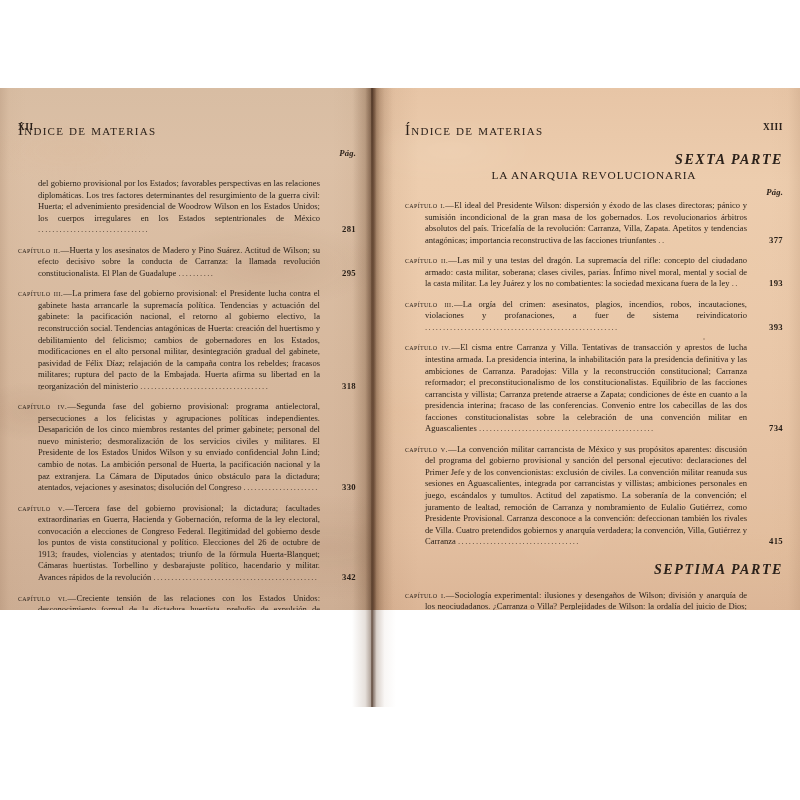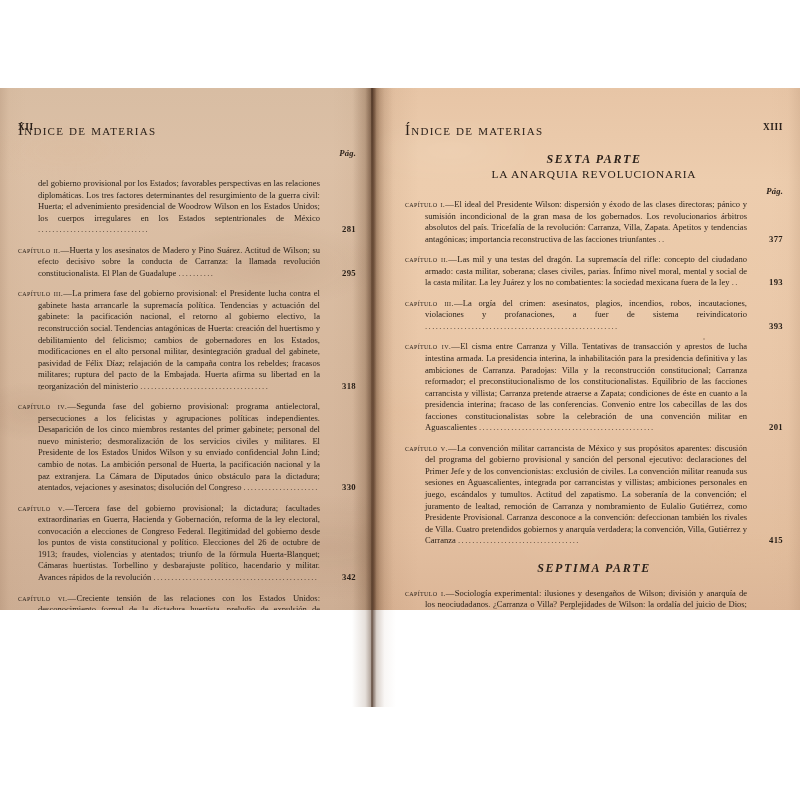--- a/index.html
+++ b/index.html
@@ -102,22 +102,22 @@
   }
   .runhead .title::first-letter{text-transform:uppercase;}
   .runhead .folio{
     position:absolute;font-size:9.4px;letter-spacing:.6px;
     font-weight:700;color:#2a201a;
   }
   .left .runhead .folio{left:0;}
   .right .runhead .folio{right:0;}
 
   .partline{
-    text-align:center;font-style:italic;font-weight:700;
-    font-size:12px;letter-spacing:1.6px;color:#2b211a;
+    text-align:right;font-style:italic;font-weight:700;
+    font-size:14px;letter-spacing:1.6px;color:#2b211a;
     margin:14px 0 0 0;
   }
   .parttitle{
     text-align:center;font-size:11.4px;letter-spacing:.9px;
     color:#2a201a;margin:1px 0 0 0;
   }
 
   .pagcap{
     text-align:right;font-style:italic;font-weight:700;
     font-size:8.6px;color:#2b211a;letter-spacing:.2px;
@@ -249,21 +249,21 @@
 
       <div class="entry">
         <span class="lead">Capítulo III.—</span><span>La orgía del crimen: asesinatos, plagios, incendios, robos, incautaciones, violaciones y profanaciones, a fuer de sistema reivindicatorio</span>
         <span class="dots"> ......................................................</span>
         <span class="num">393</span>
       </div>
 
       <div class="entry">
         <span class="lead">Capítulo IV.—</span><span>El cisma entre Carranza y Villa. Tentativas de transacción y aprestos de lucha intestina armada. La presidencia interina, la inhabilitación para la presidencia definitiva y las ambiciones de Carranza. Paradojas: Villa y la reconstrucción constitucional; Carranza reformador; el preconstitucionalismo de los constitucionalistas. Equilibrio de las facciones carrancista y villista; Carranza pretende atraerse a Zapata; condiciones de éste en cuanto a la presidencia interina; fracaso de las conferencias. Convenio entre los cabecillas de las dos facciones constitucionalistas sobre la celebración de una convención militar en Aguascalientes</span>
         <span class="dots"> .................................................</span>
-        <span class="num">201</span>
+        <span class="num">734</span>
       </div>
 
       <div class="entry">
         <span class="lead">Capítulo V.—</span><span>La convención militar carrancista de México y sus propósitos aparentes: discusión del programa del gobierno provisional y sanción del personal ejecutivo: declaraciones del Primer Jefe y de los convencionistas: exclusión de civiles. La convención militar reanuda sus sesiones en Aguascalientes, integrada por carrancistas y villistas; ambiciones personales en juego, escándalos y tumultos. Actitud del zapatismo. La soberanía de la convención; el juramento de lealtad, remoción de Carranza y nombramiento de Eulalio Gutiérrez, como Presidente Provisional. Carranza desconoce a la convención: defeccionan también los rivales de Villa. Cuatro pretendidos gobiernos y anarquía verdadera; la convención, Villa, Gutiérrez y Carranza</span>
         <span class="dots"> ..................................</span>
         <span class="num">415</span>
       </div>
 
       <div class="partline">SEPTIMA PARTE</div>
 

